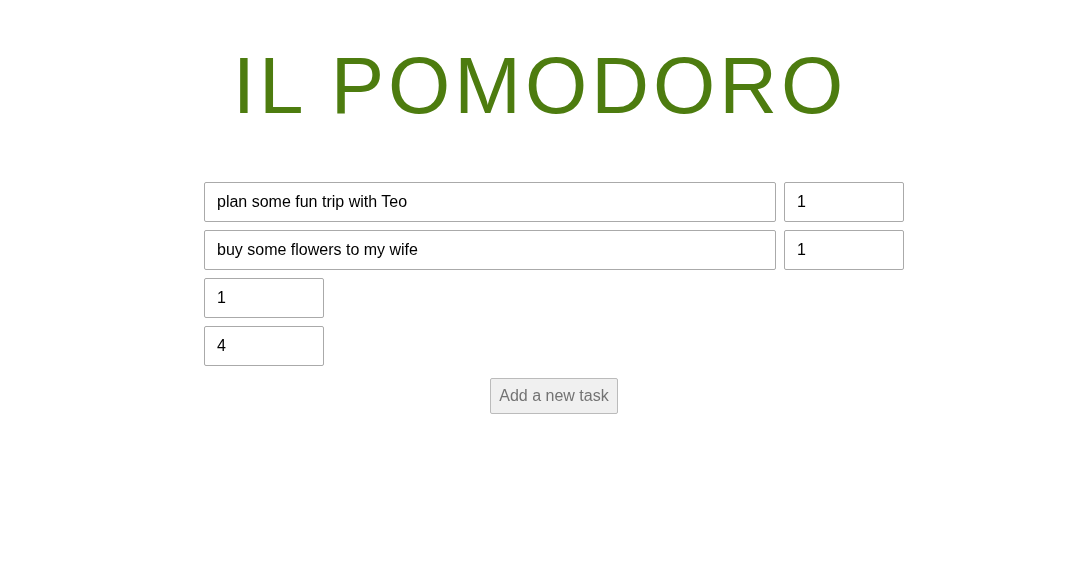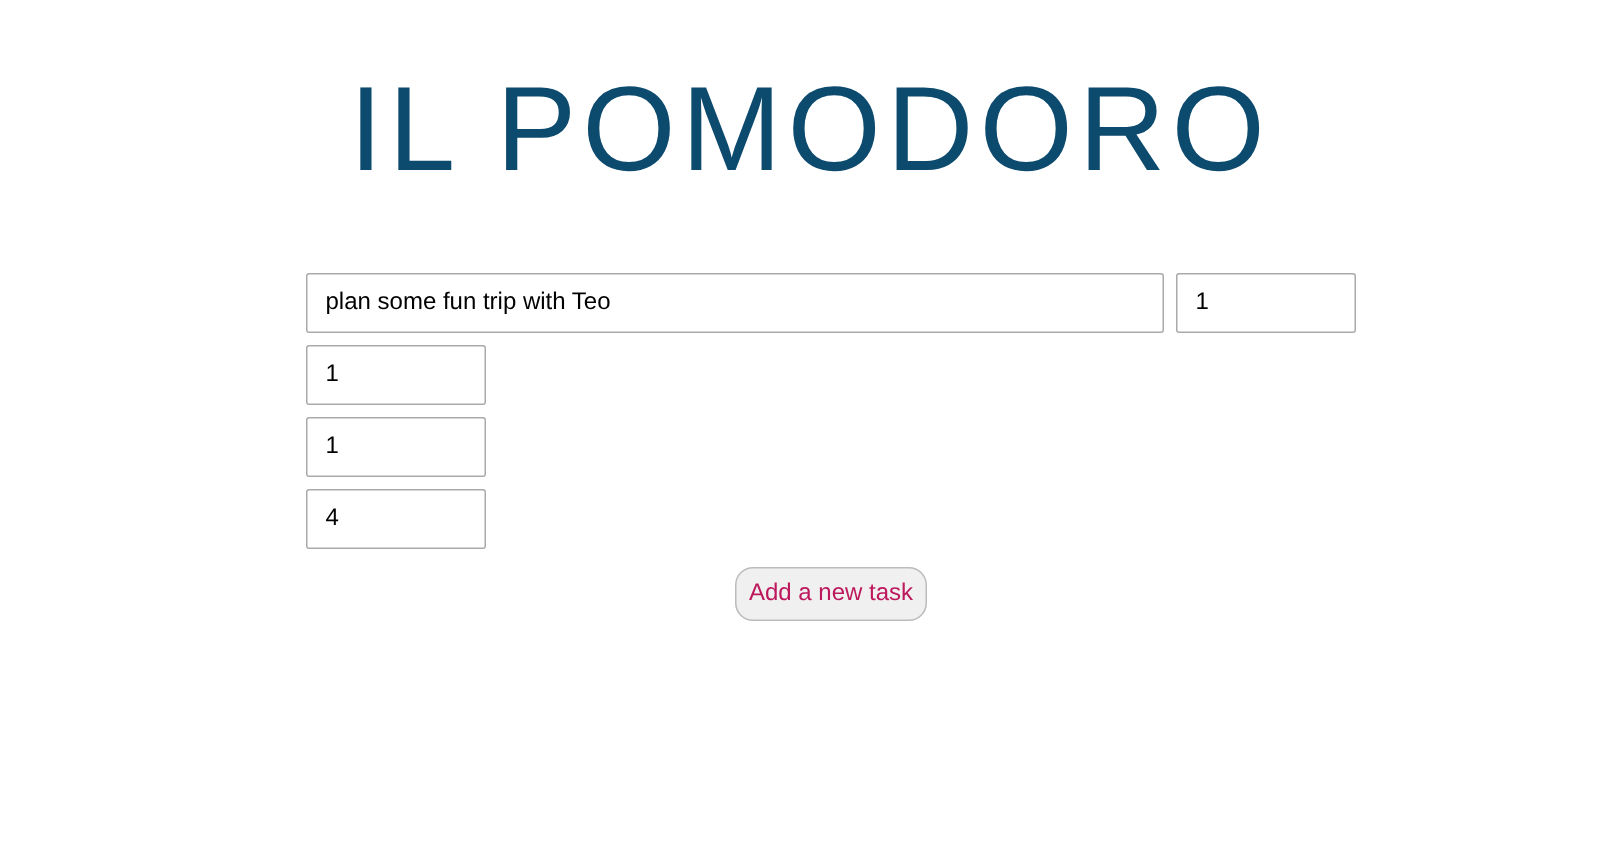--- a/index.html
+++ b/index.html
@@ -12,21 +12,21 @@
       background: #ffffff;
       font-family: Arial, sans-serif;
       display: flex;
       flex-direction: column;
       align-items: center;
       min-height: 570px;
       width: 1080px;
     }
 
     .app-title {
-      color: #0c4a6e;
+      color: #4d7c0f;
       font-size: 80px;
       font-weight: 300;
       letter-spacing: 4px;
       margin-top: 40px;
       margin-bottom: 50px;
       font-family: Arial, sans-serif;
     }
 
     .task-list {
       display: flex;
@@ -62,24 +62,24 @@
       text-align: left;
     }
 
     .add-task-btn {
       margin-top: 12px;
       align-self: center;
       padding: 8px 8px;
       font-size: 16px;
       background: #f0f0f0;
       border: 1px solid #bbb;
-      border-radius: 12px;
+      border-radius: 2px;
       cursor: pointer;
       font-family: Arial, sans-serif;
-      color: #be185d;
+      color: #737373;
     }
 
     .tasks-container {
       display: flex;
       flex-direction: column;
       align-items: center;
       width: 700px;
       margin-left: 28px;
     }
   </style>
@@ -88,20 +88,21 @@
 
 <h1 class="app-title">IL POMODORO</h1>
 
 <div class="tasks-container">
   <div class="task-list" id="task-list">
       <div class="task-row">
         <input type="text" class="task-name-input" value="plan some fun trip with Teo" style="">
         <input type="text" class="task-count-input" value="1" style="">
       </div>
       <div class="task-row">
+        <input type="text" class="task-name-input" value="buy some flowers to my wife" style="">
         <input type="text" class="task-count-input" value="1" style="">
       </div>
       <div class="task-row">
         <input type="text" class="task-count-input" value="1" style="">
       </div>
       <div class="task-row">
         <input type="text" class="task-count-input" value="4" style="">
       </div>
     </div>
   <button class="add-task-btn" id="add-task-btn">Add a new task</button>

